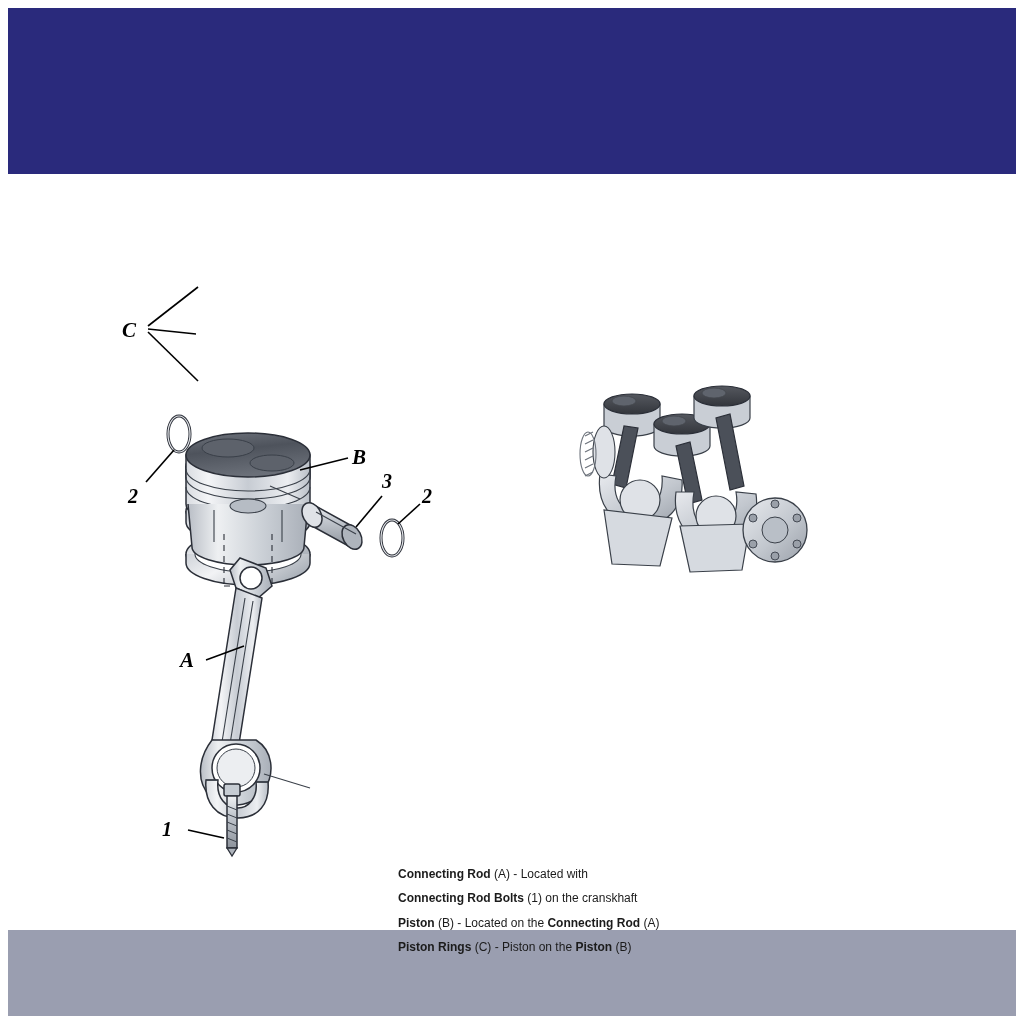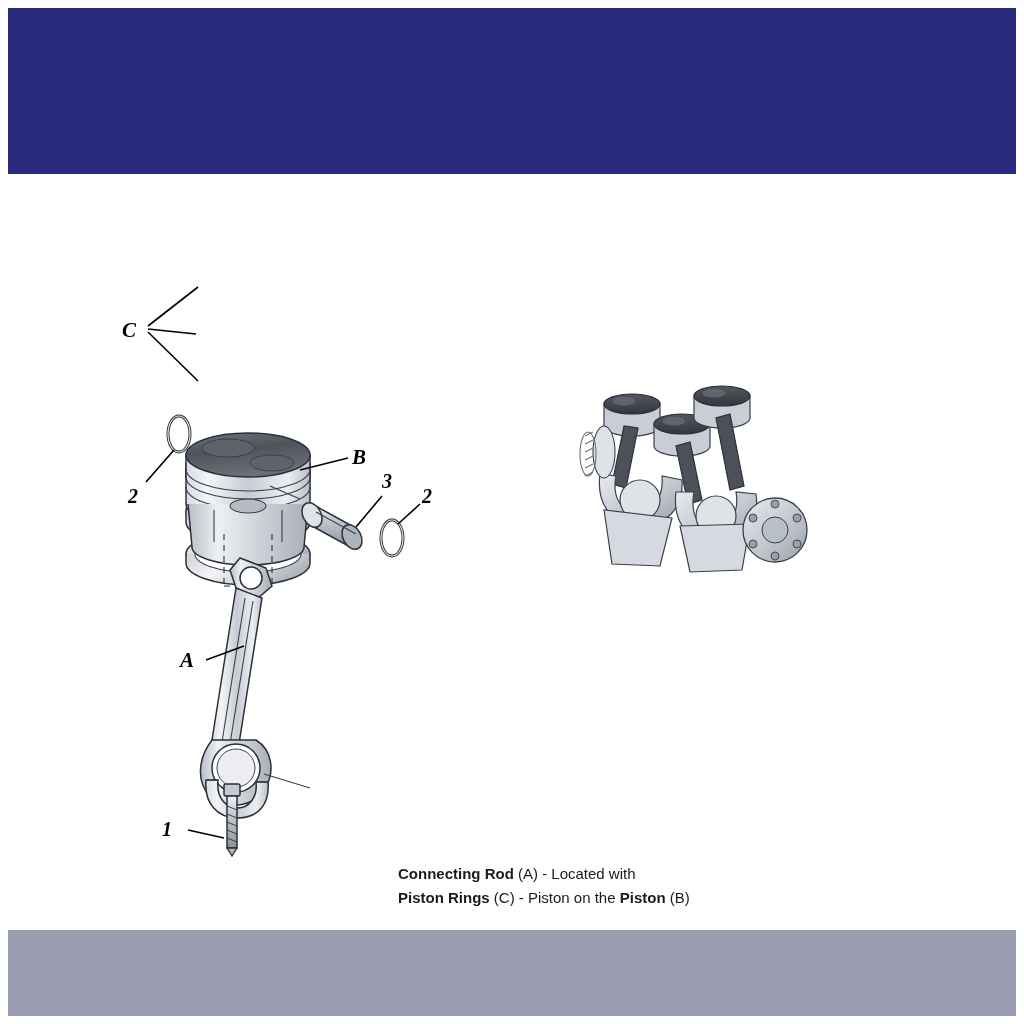--- a/index.html
+++ b/index.html
@@ -46,21 +46,21 @@
   }
   svg.artwork {
     position: absolute;
     left: 0; top: 0;
   }
   .caption {
     position: absolute;
     left: 398px;
     top: 688px;
     width: 520px;
-    font-size: 15px;
+    font-size: 12px;
     line-height: 24.3px;
     color: #1b1b1b;
     font-family: "Liberation Sans", sans-serif;
   }
   .caption b { font-weight: bold; }
   .caption .line { white-space: nowrap; }
   .lbl {
     font-family: "Liberation Serif", serif;
     font-style: italic;
     font-weight: bold;
@@ -291,16 +291,18 @@
         <g>
           <ellipse cx="604" cy="278" rx="11" ry="26" fill="#dfe2e7" stroke="#3a4049" stroke-width="1.1"></ellipse>
           <path d="M593 258 L585 262 M593 266 L585 270 M593 274 L585 278 M593 282 L585 286 M593 290 L585 294 M593 298 L585 302" stroke="#6d737c" stroke-width="1.2" fill="none"></path>
           <ellipse cx="588" cy="280" rx="8" ry="22" fill="none" stroke="#6d737c" stroke-width="1.1"></ellipse>
         </g>
       </g>
     </svg>
 
     <div class="caption">
         <div class="line"><b>Connecting Rod</b><span> (A) - Located with</span></div>
+        <div class="line"><b>Connecting Rod Bolts</b><span> (1) on the cranskhaft</span></div>
+        <div class="line"><b>Piston</b><span> (B) - Located on the </span><b>Connecting Rod</b><span> (A)</span></div>
         <div class="line"><b>Piston Rings</b><span> (C) - Piston on the </span><b>Piston</b><span> (B)</span></div>
       </div>
   </div>
 </div>
 
 </body></html>

